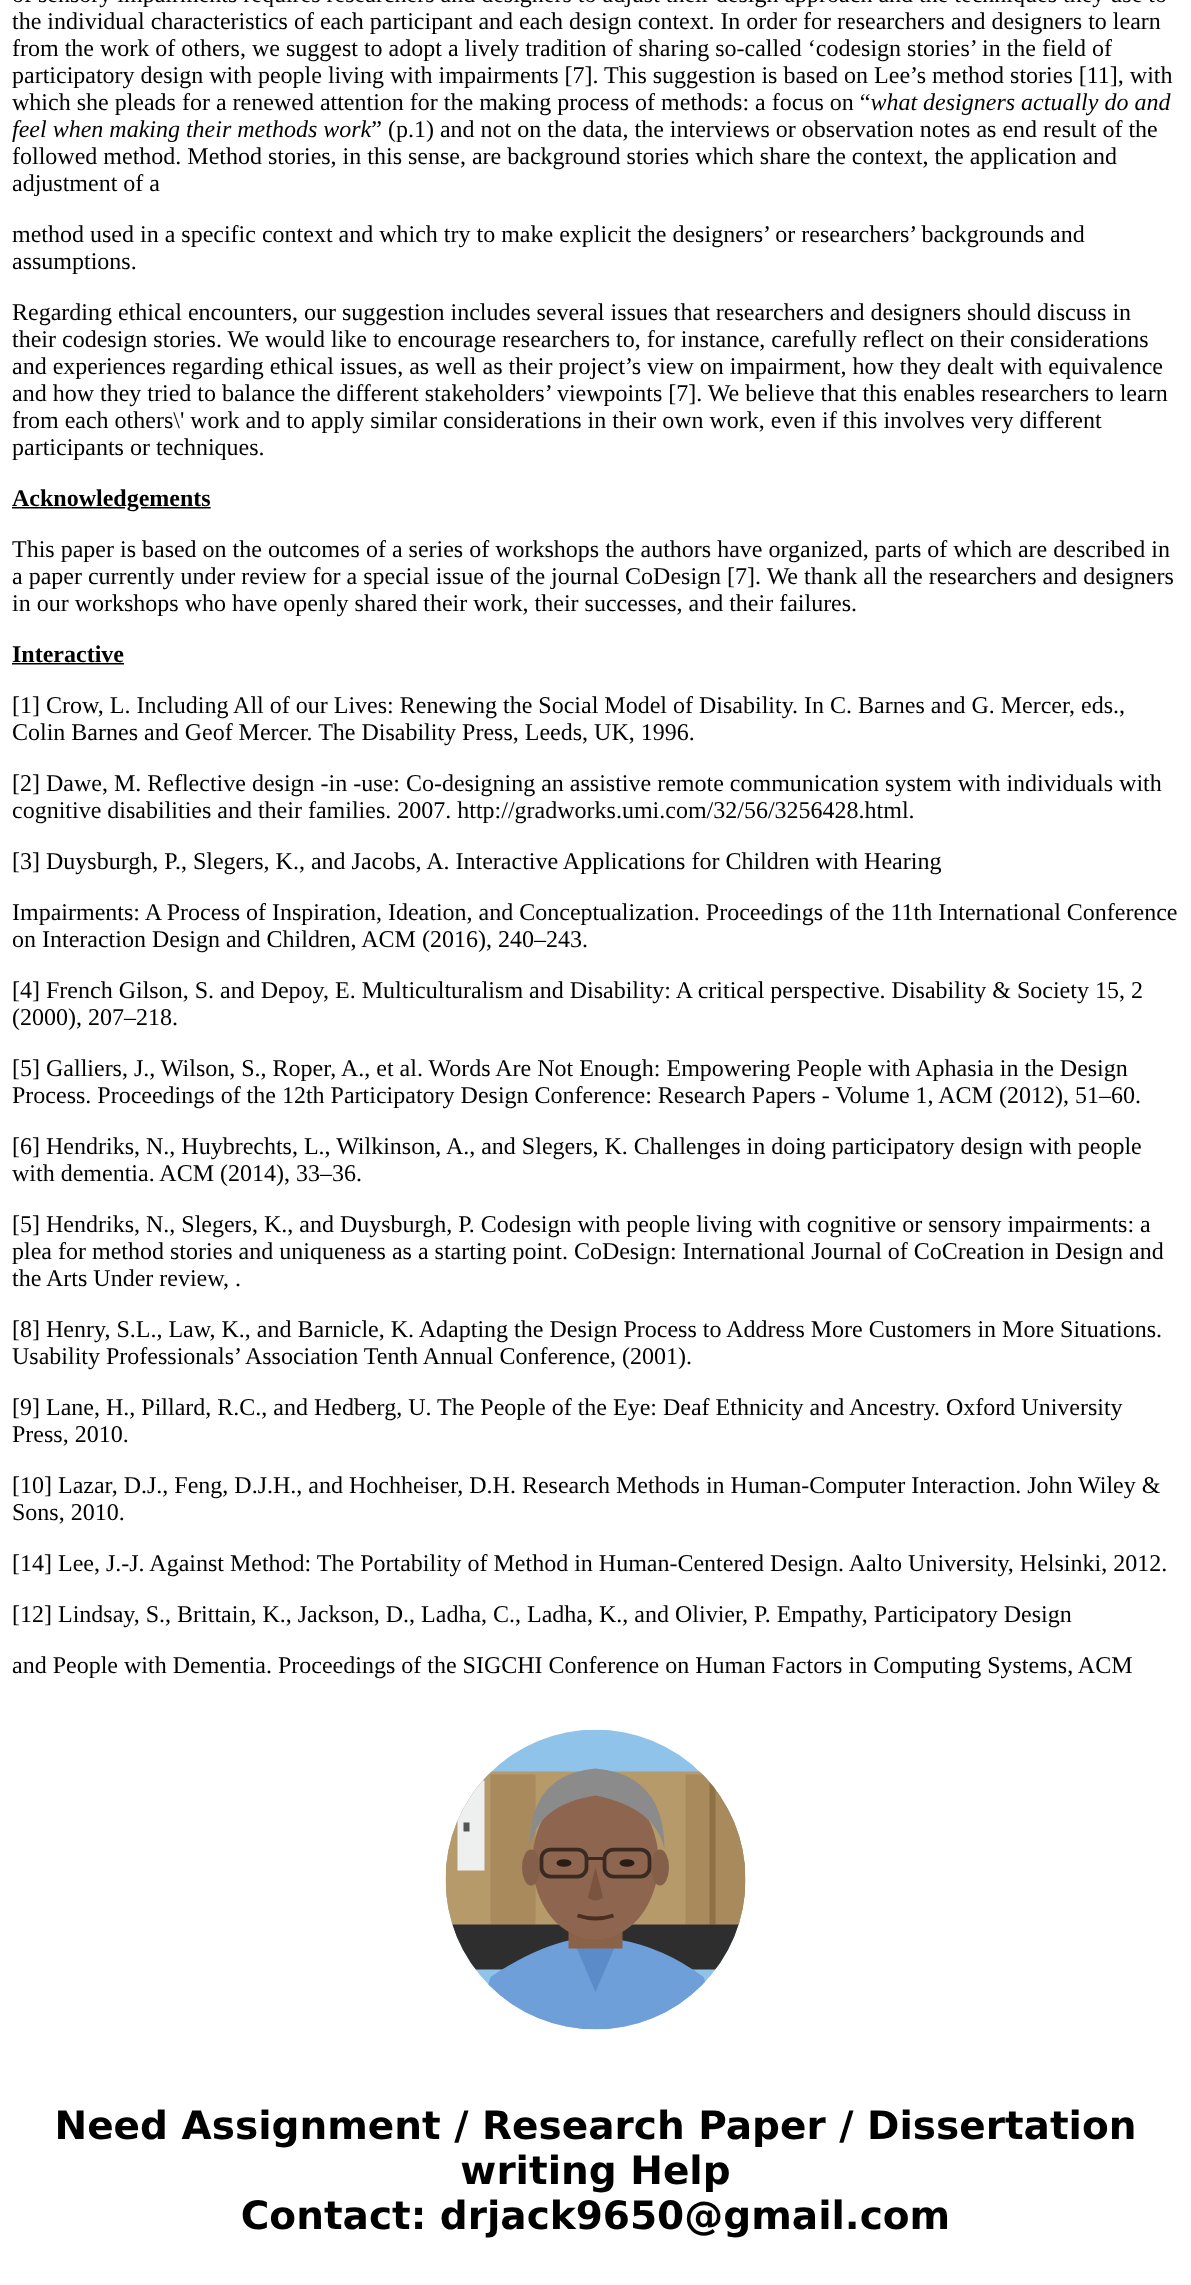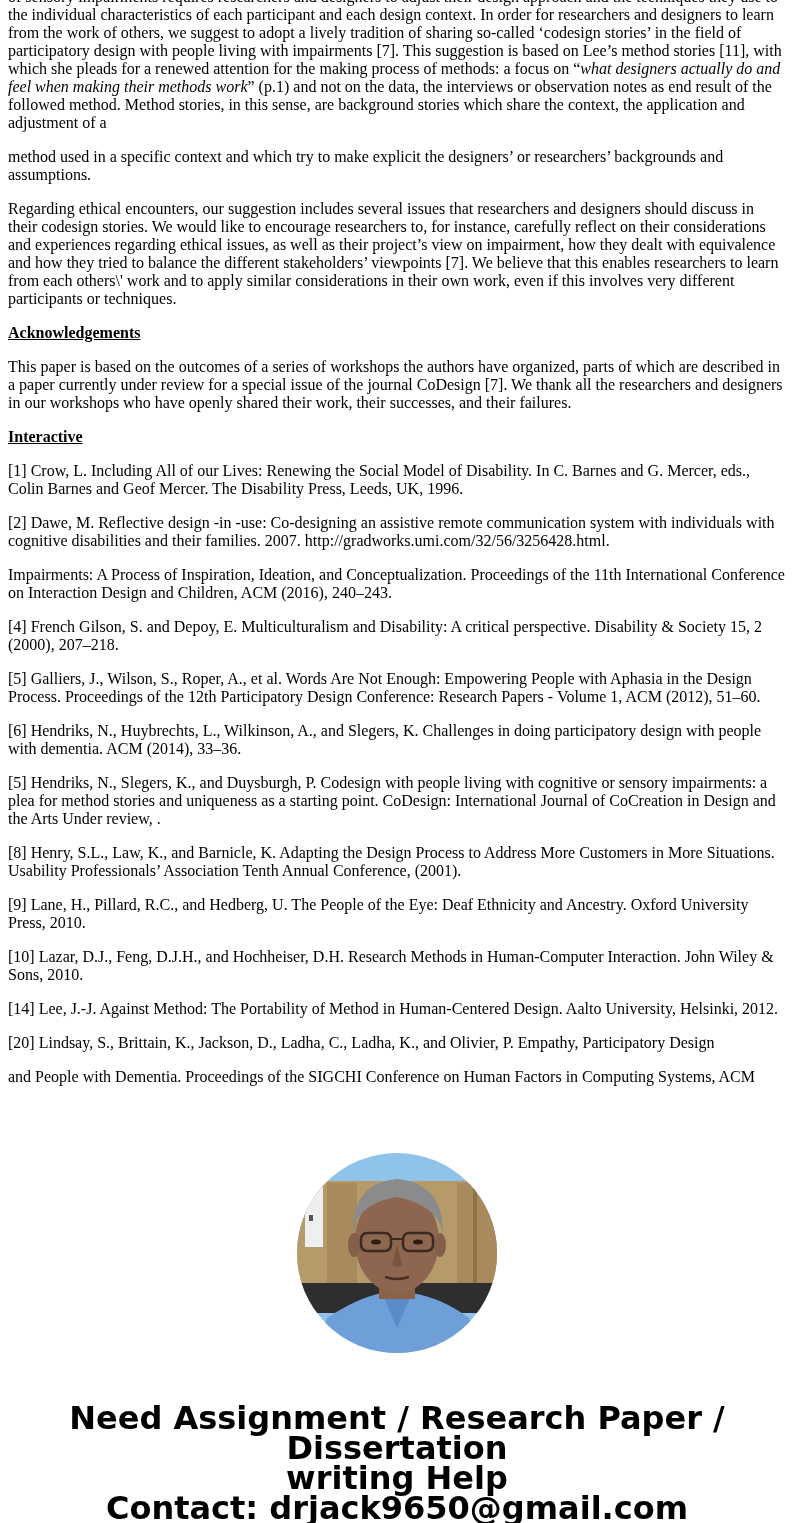--- a/index.html
+++ b/index.html
@@ -48,21 +48,21 @@
       height: 200px;
     }
     .promo {
       position: absolute;
       left: 0;
       top: 1403px;
       width: 794px;
       text-align: center;
       font-family: "DejaVu Sans", sans-serif;
       font-weight: bold;
-      font-size: 32px;
+      font-size: 26px;
       line-height: 30px;
     }
     .promo div {
       margin: 0;
     }
   </style>
 </head>
 <body>
 
 <div class="doc">
@@ -74,30 +74,31 @@
 
   <p class="heading">Acknowledgements</p>
 
   <p>This paper is based on the outcomes of a series of workshops the authors have organized, parts of which are described in a paper currently under review for a special issue of the journal CoDesign [7]. We thank all the researchers and designers in our workshops who have openly shared their work, their successes, and their failures.</p>
 
   <p class="heading">Interactive</p>
 
   <div>
     <p>[1] Crow, L. Including All of our Lives: Renewing the Social Model of Disability. In C. Barnes and G. Mercer, eds., Colin Barnes and Geof Mercer. The Disability Press, Leeds, UK, 1996.</p>
     <p>[2] Dawe, M. Reflective design -in -use: Co-designing an assistive remote communication system with individuals with cognitive disabilities and their families. 2007. http://gradworks.umi.com/32/56/3256428.html.</p>
+    <p>[3] Duysburgh, P., Slegers, K., and Jacobs, A. Interactive Applications for Children with Hearing</p>
     <p>Impairments: A Process of Inspiration, Ideation, and Conceptualization. Proceedings of the 11th International Conference on Interaction Design and Children, ACM (2016), 240–243.</p>
     <p>[4] French Gilson, S. and Depoy, E. Multiculturalism and Disability: A critical perspective. Disability &amp; Society 15, 2 (2000), 207–218.</p>
     <p>[5] Galliers, J., Wilson, S., Roper, A., et al. Words Are Not Enough: Empowering People with Aphasia in the Design Process. Proceedings of the 12th Participatory Design Conference: Research Papers - Volume 1, ACM (2012), 51–60.</p>
     <p>[6] Hendriks, N., Huybrechts, L., Wilkinson, A., and Slegers, K. Challenges in doing participatory design with people with dementia. ACM (2014), 33–36.</p>
     <p>[5] Hendriks, N., Slegers, K., and Duysburgh, P. Codesign with people living with cognitive or sensory impairments: a plea for method stories and uniqueness as a starting point. CoDesign: International Journal of CoCreation in Design and the Arts Under review, .</p>
     <p>[8] Henry, S.L., Law, K., and Barnicle, K. Adapting the Design Process to Address More Customers in More Situations. Usability Professionals’ Association Tenth Annual Conference, (2001).</p>
     <p>[9] Lane, H., Pillard, R.C., and Hedberg, U. The People of the Eye: Deaf Ethnicity and Ancestry. Oxford University Press, 2010.</p>
     <p>[10] Lazar, D.J., Feng, D.J.H., and Hochheiser, D.H. Research Methods in Human-Computer Interaction. John Wiley &amp; Sons, 2010.</p>
     <p>[14] Lee, J.-J. Against Method: The Portability of Method in Human-Centered Design. Aalto University, Helsinki, 2012.</p>
-    <p>[20] Lindsay, S., Brittain, K., Jackson, D., Ladha, C., Ladha, K., and Olivier, P. Empathy, Participatory Design</p>
+    <p>[12] Lindsay, S., Brittain, K., Jackson, D., Ladha, C., Ladha, K., and Olivier, P. Empathy, Participatory Design</p>
     <p>and People with Dementia. Proceedings of the SIGCHI Conference on Human Factors in Computing Systems, ACM</p>
   </div>
 </div>
 
 <div class="avatar-wrap">
   <svg viewBox="0 0 200 200" xmlns="http://www.w3.org/2000/svg">
 
     <rect x="0" y="0" width="200" height="200" fill="#8fc3ea"></rect>
 
     <rect x="0" y="28" width="200" height="110" fill="#b79a6a"></rect>

